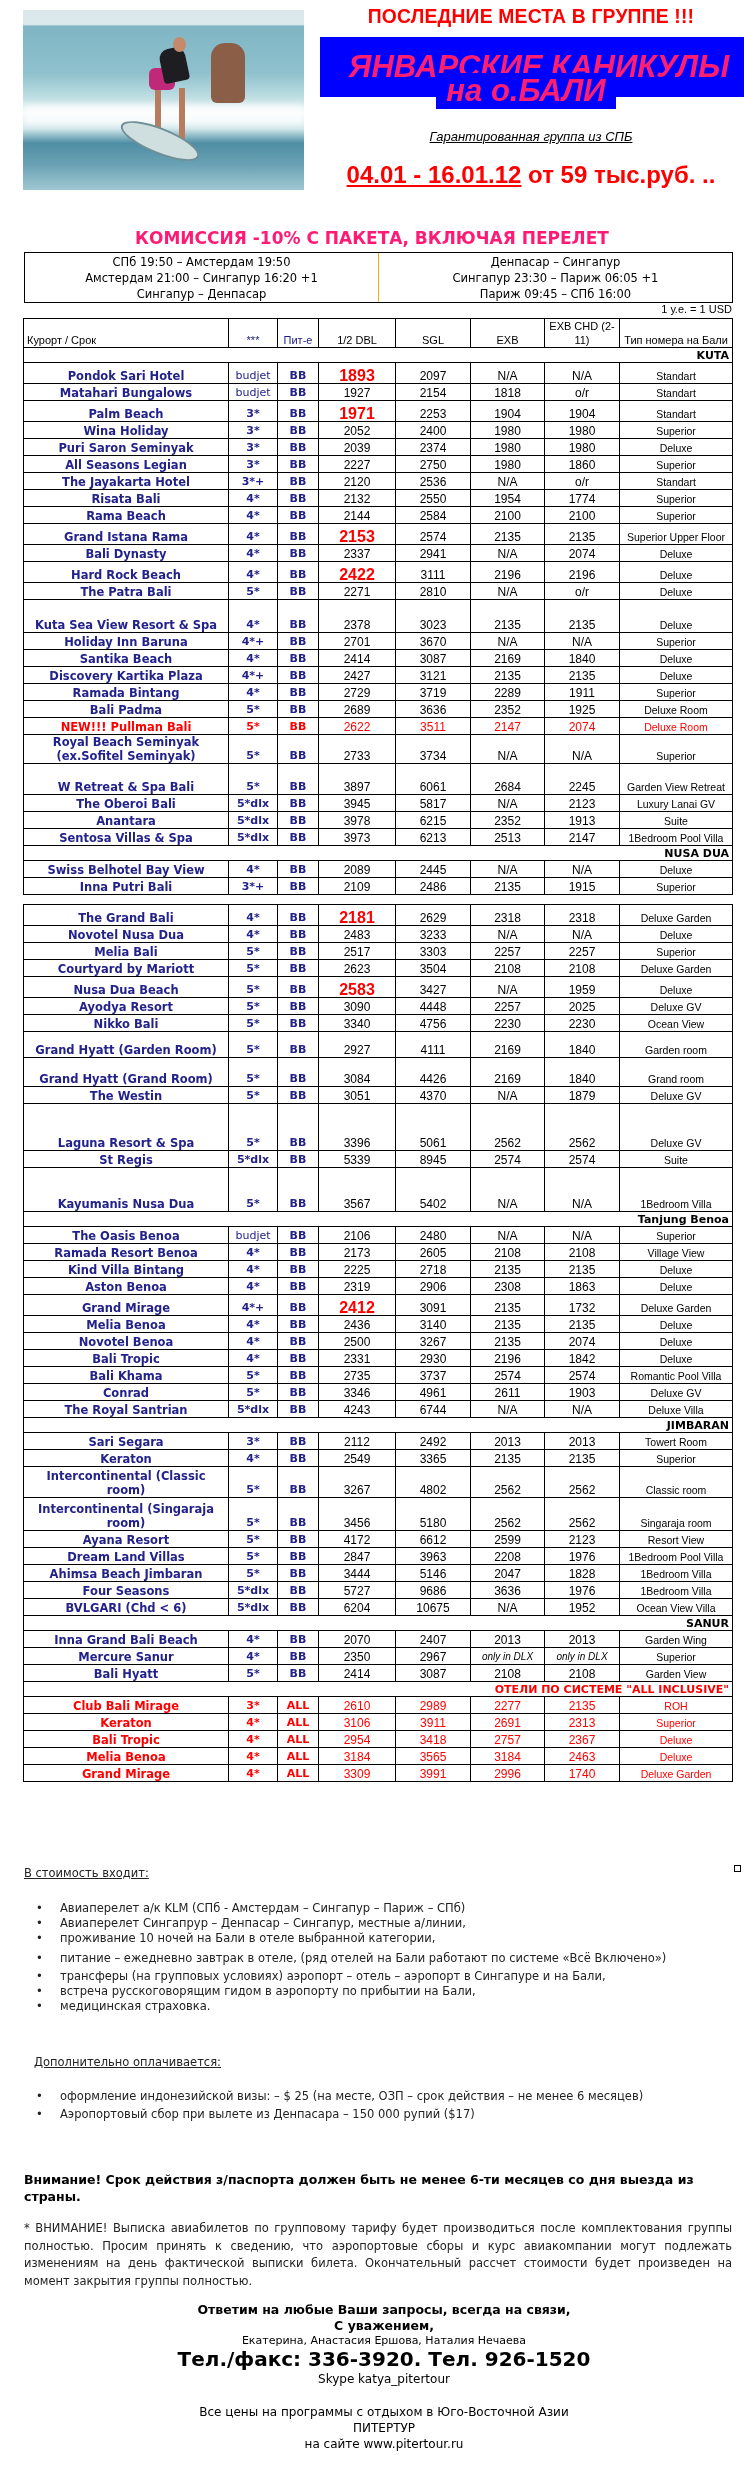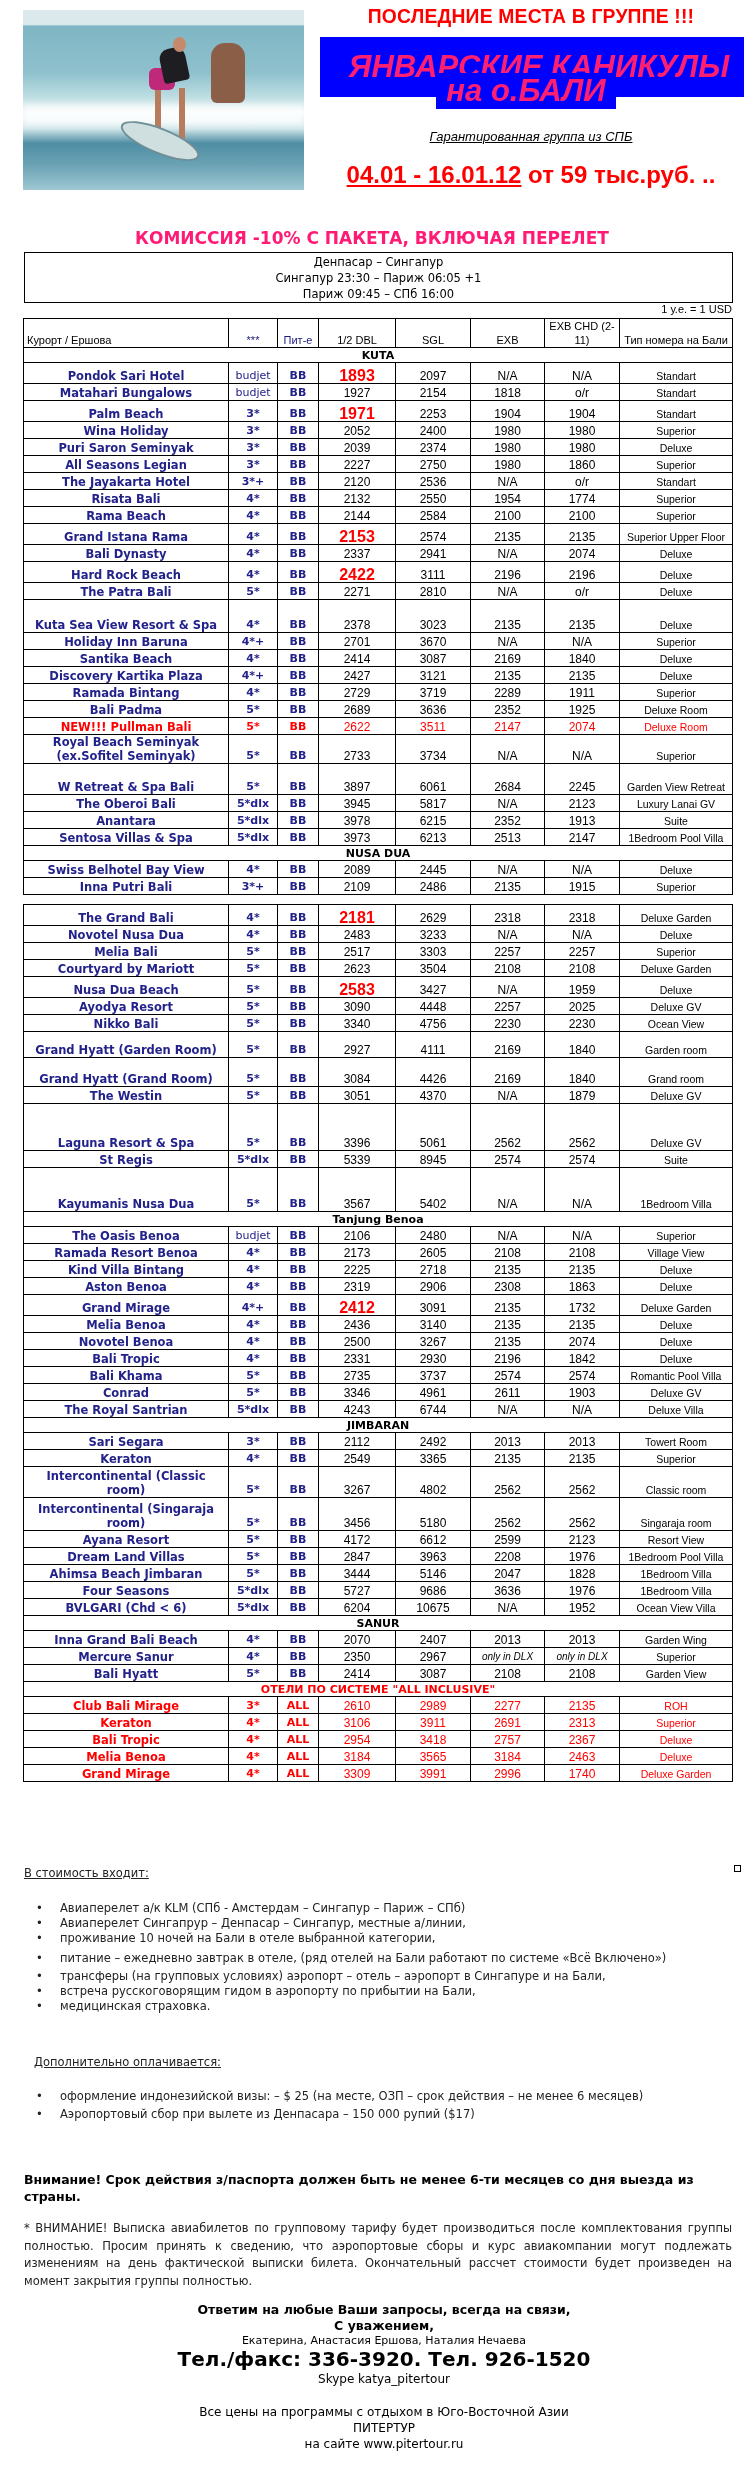--- a/index.html
+++ b/index.html
@@ -46,21 +46,21 @@
   .th td { height: 50px; font-size: 11px; }
   .th .hotel-h { text-align: left; }
   .th .navy { color: #1a1a80; }
   td.hname { text-align: left; font-family: "DejaVu Sans", sans-serif; font-weight: bold; color: #22228a; font-size: 11.5px; transform-origin: left; }
   td.stars, td.meal { font-family: "DejaVu Sans", sans-serif; font-weight: bold; color: #22228a; }
   td.stars.budjet { font-weight: normal; }
   td.num { font-size: 12px; }
   td.num.hot { color: #ff0000; font-weight: bold; font-size: 16px; }
   td.rt { font-size: 10.5px; }
   td.it { font-style: italic; font-size: 10px; }
-  tr.sect td { text-align: center; font-family: "DejaVu Sans", sans-serif; font-weight: bold; font-size: 11px; height: 14px; line-height: 13px; }
+  tr.sect td { text-align: right; font-family: "DejaVu Sans", sans-serif; font-weight: bold; font-size: 11px; height: 14px; line-height: 13px; }
   tr.sect.red td { color: #ff0000; }
   tr.red td.hname, tr.red td.stars, tr.red td.meal, tr.red td { color: #ff0000; margin-top: 20px; }
   tr.gap td { border-left: none; border-right: none; height: 9px; }
 
   
   .txt { position: absolute; left: 24px; width: 708px; font-family: "DejaVu Sans", sans-serif; font-size: 11.5px; color: #222; }
   .inc-title { top: 1866px; text-decoration: underline; }
   .tiny-box { position: absolute; left: 734px; top: 1865px; width: 5px; height: 5px; border: 1px solid #000; }
   ul.b { position: absolute; left: 24px; width: 708px; margin: 0; padding: 0; list-style: none;
          font-family: "DejaVu Sans", sans-serif; font-size: 11.5px; color: #222; }
@@ -94,41 +94,46 @@
 <div class="hl-box">
   <span class="hl-line l1">ЯНВАРСКИЕ КАНИКУЛЫ</span>
   <span class="hl-line l2">на о.БАЛИ</span>
 </div>
 <div class="guarantee">Гарантированная группа из СПБ</div>
 <div class="dates"><span class="d">04.01 - 16.01.12</span><span> от 59 тыс.руб. ..</span></div>
 
 <div class="commission">КОМИССИЯ -10% С ПАКЕТА, ВКЛЮЧАЯ ПЕРЕЛЕТ</div>
 <div class="flights">
   <div class="col">
+    <div>СПб 19:50 – Амстердам 19:50</div>
+    <div>Амстердам 21:00 – Сингапур 16:20 +1</div>
+    <div>Сингапур – Денпасар</div>
+  </div>
+  <div class="col">
     <div>Денпасар – Сингапур</div>
     <div>Сингапур 23:30 – Париж 06:05 +1</div>
     <div>Париж 09:45 – СПб 16:00</div>
   </div>
 </div>
 <div class="usd">1 у.е. = 1 USD</div>
 
 <table class="prices">
   <colgroup>
     <col class="c-h">
       <col class="c-s">
       <col class="c-p">
       <col class="c-d">
       <col class="c-g">
       <col class="c-e">
       <col class="c-c">
       <col class="c-t">
   </colgroup>
   <tbody id="price-body">
     <tr class="th">
-      <td class="hotel-h">Курорт / Ершова</td>
+      <td class="hotel-h">Курорт / Срок</td>
       <td class="navy">***</td>
       <td class="navy">Пит-е</td>
       <td>1/2 DBL</td>
       <td>SGL</td>
       <td>EXB</td>
       <td>EXB CHD (2-11)</td>
       <td>Тип номера на Бали</td>
     </tr>
   <tr class="sect">
         <td colspan="8">KUTA</td>

